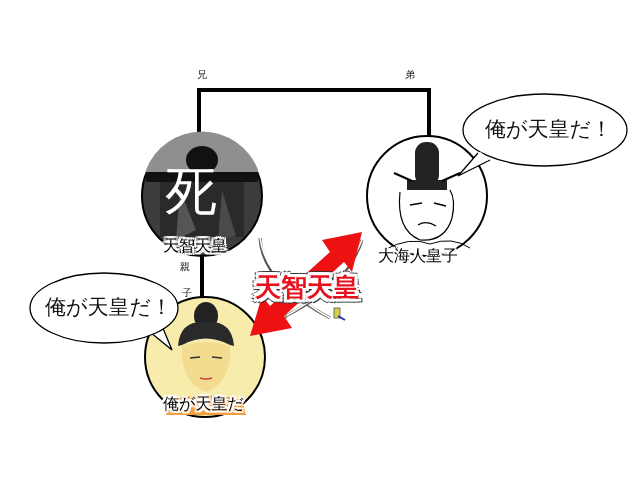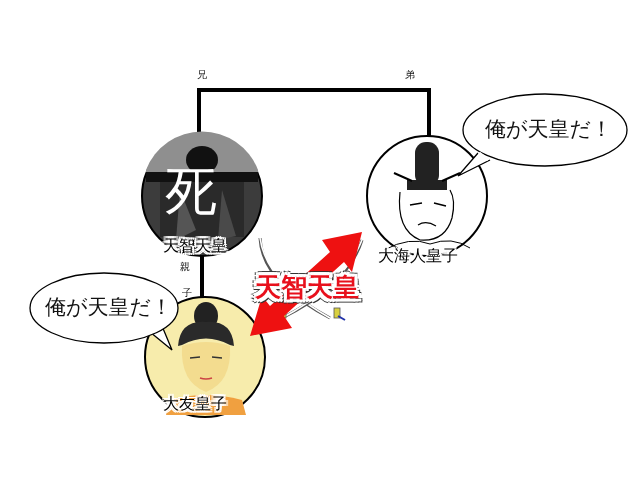--- a/index.html
+++ b/index.html
@@ -91,18 +91,18 @@
 
 <div class="lbl" style="left:197px; top:70px;">兄</div>
 <div class="lbl" style="left:405px; top:70px;">弟</div>
 <div class="lbl" style="left:180px; top:262px;">親</div>
 <div class="lbl" style="left:182px; top:288px;">子</div>
 
 <div class="death" style="left:165px; top:165px;">死</div>
 
 <div class="name" style="left:163px; top:238px;">天智天皇</div>
 <div class="name" style="left:378px; top:248px;">大海人皇子</div>
-<div class="name" style="left:163px; top:396px;">大友皇子</div>
+<div class="name" style="left:163px; top:396px;">俺が天皇だ</div>
 
 <div class="bubble-text" style="left:485px; top:119px;">俺が天皇だ！</div>
 <div class="bubble-text" style="left:45px; top:297px;">俺が天皇だ！</div>
 
 <div class="war" style="left:255px; top:274px;">天智天皇</div>
 
 </body></html>

